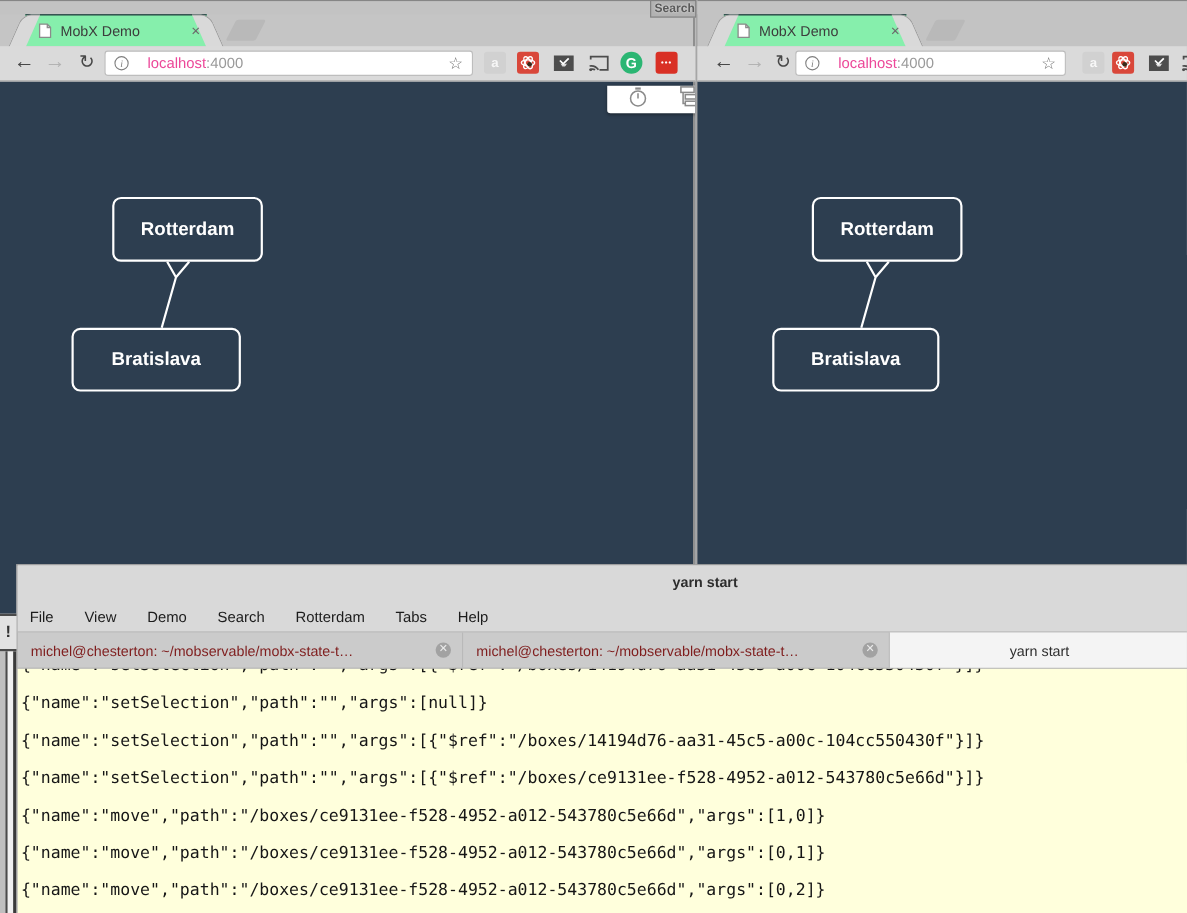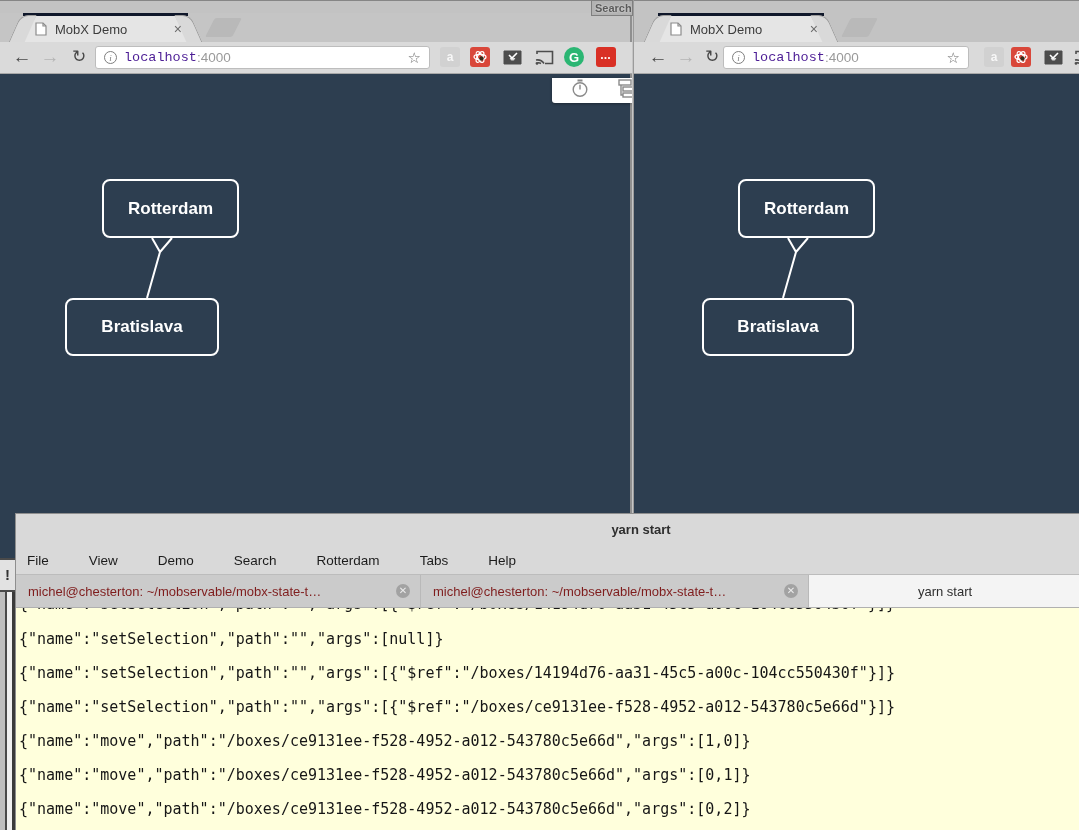--- a/index.html
+++ b/index.html
@@ -3,38 +3,38 @@
 <meta charset="utf-8">
 <style>
   * { margin:0; padding:0; box-sizing:border-box; }
   html,body { width:1079px; height:830px; overflow:hidden; }
   body { font-family:"Liberation Sans", sans-serif; background:#c5c5c5; position:relative; }
   #stage { position:absolute; inset:0; width:1079px; height:830px; overflow:hidden; }
 
   
   .bwin { position:absolute; top:0; }
   .frame { position:absolute; left:0; right:0; top:0; height:13px; background:#c3c3c3; border-top:1px solid #868686; }
-  .ctab { position:absolute; top:13px; height:29px; background:#e5e5e5; border-top:3px solid #0f172a; z-index:3; }
+  .ctab { position:absolute; top:13px; height:29px; background:#86efac; border-top:1px solid #0f172a; z-index:3; }
   .ctab::before { content:""; position:absolute; top:-1px; left:-9px; width:15px; height:29px; background:#d9d9d9;
                   border-left:1px solid #9b9b9b; border-top:1px solid #9b9b9b; transform:skewX(-24deg); border-top-left-radius:8px; }
   .ctab::after  { content:""; position:absolute; top:-1px; right:-9px; width:15px; height:29px; background:#d9d9d9;
                   border-right:1px solid #9b9b9b; border-top:1px solid #9b9b9b; transform:skewX(24deg); border-top-right-radius:8px; }
   .ctab .tab-inner { position:relative; z-index:2; display:flex; align-items:center; height:100%; padding:0 6px 0 12px; }
   .ctab .tab-title { font-size:13px; color:#3c3c3c; flex:1; margin-left:8px; white-space:nowrap; overflow:hidden; }
   .tab-close { font-size:14px; color:#6b6b6b; margin-left:6px; cursor:default; line-height:1; }
   .newtab-btn { position:absolute; top:18px; width:27px; height:19px; background:#b9b9b9; transform:skewX(-27deg); border-radius:2px; z-index:2; }
   .toolbar { position:absolute; left:0; right:0; top:42px; height:32px; background:#dadada; border-bottom:1px solid #a8a8a8; z-index:4; }
   .navbtn { position:absolute; top:2px; font-size:19px; color:#474747; width:24px; text-align:center; line-height:26px; }
   .navbtn.disabled { color:#b3b3b3; }
   .navbtn.reload { font-size:17px; }
   .addressbar { position:absolute; top:4px; height:23px; background:#ffffff; border:1px solid #bdbdbd; border-radius:3px;
                 display:flex; align-items:center; padding:0 8px; }
   .info-icon { width:13px; height:13px; border:1px solid #7e7e7e; border-radius:50%; color:#7e7e7e; font-size:9px; line-height:12px;
                text-align:center; font-family:"Liberation Serif", serif; font-style:italic; flex:none; }
-  .url-host { font-size:13.5px; color:#4c1d95; margin-left:7px;font-family:Liberation Mono, monospace; }
+  .url-host { font-size:13.5px; color:#ec4899; margin-left:17px; }
   .url-port { font-size:13.5px; color:#9a9a9a; }
   .ab-star { margin-left:auto; font-size:15px; color:#6f6f6f; }
   .ext-icon { position:absolute; top:5px; width:20px; height:20px; border-radius:3px; display:flex; align-items:center; justify-content:center; }
   .ext-a { background:#cfcfcf; color:#ffffff; font-size:12px; font-weight:bold; opacity:.8; }
   .ext-mobx { background:#d9473a; }
   .ext-grammarly { background:#2bb673; border-radius:50%; color:#fff; font-size:13px; font-weight:bold; }
   .ext-dots { background:#d93025; color:#fff; font-size:7px; letter-spacing:1px; font-weight:bold; }
   .content { position:absolute; left:0; right:0; bottom:0; top:74px; overflow:hidden; }
   .graph-box { position:absolute; border:2px solid #ffffff; border-radius:8px; display:flex; align-items:center; justify-content:center; }
   .graph-box span { color:#ffffff; font-weight:bold; font-size:17px; }
@@ -48,21 +48,21 @@
   #michel-tab { position:absolute; left:591px; top:0; width:42px; height:16px; background:#b2b2b2; border:1px solid #7f7f7f;
                 overflow:hidden; z-index:4; font-size:11px; font-weight:bold; color:#5a5a5a; text-shadow:0 0 2px #e8e8e8;
                 padding-left:3px; line-height:14px; white-space:nowrap; }
 
   
   #terminal { position:absolute; left:15px; top:513px; width:1064px; height:317px; background:#d9d9d9;
               border-left:1px solid #8e8e8e; border-top:1px solid #8e8e8e; z-index:6; }
   .term-titlebar { position:absolute; left:0; right:0; top:0; height:32px; background:#d9d9d9; }
   .term-title { position:absolute; left:555px; width:140px; top:8px; text-align:center; font-size:13px; font-weight:bold; color:#2e2e2e; }
   .term-menubar { position:absolute; left:0; right:0; top:32px; height:28px; background:#d9d9d9; display:flex; align-items:center;
-                  padding-left:11px; gap:40px; font-size:13.5px; color:#1c1c1c; }
+                  padding-left:11px; gap:28px; font-size:13.5px; color:#1c1c1c; }
   .term-tabbar { position:absolute; left:0; right:0; top:60px; height:34px; background:#cbcbcb; border-top:1px solid #bcbcbc; border-bottom:1px solid #b0b0b0; display:flex; }
   .term-tab { height:100%; display:flex; align-items:center; padding:0 10px 0 12px; border-right:1px solid #b9b9b9; }
   .term-tab .ttext { font-size:13px; color:#7f1d1d; white-space:nowrap; overflow:hidden; text-overflow:ellipsis; flex:1; }
   .term-tab.active { background:#f4f4f4; border-right:none; }
   .term-tab.active .ttext { color:#2e2e2e; text-align:center; }
   .tclose { flex:none; width:14px; height:14px; border-radius:50%; background:#a2a2a2; color:#ececec; font-size:10px; line-height:14px;
             text-align:center; margin-left:8px; }
   .term-content { position:absolute; left:0; right:0; top:94px; bottom:0; background:#ffffdc; overflow:hidden;
                   font-family:"DejaVu Sans Mono", monospace; font-size:15px; color:#161616; }
   .term-line { position:absolute; left:3px; white-space:pre; }

